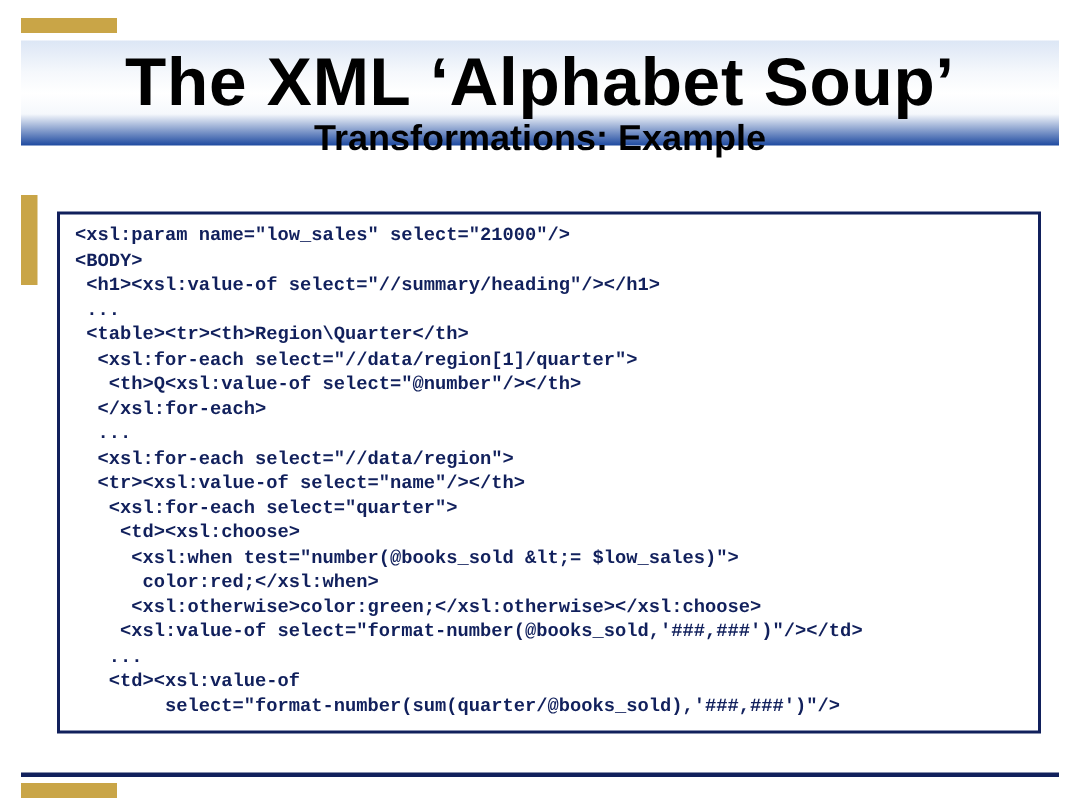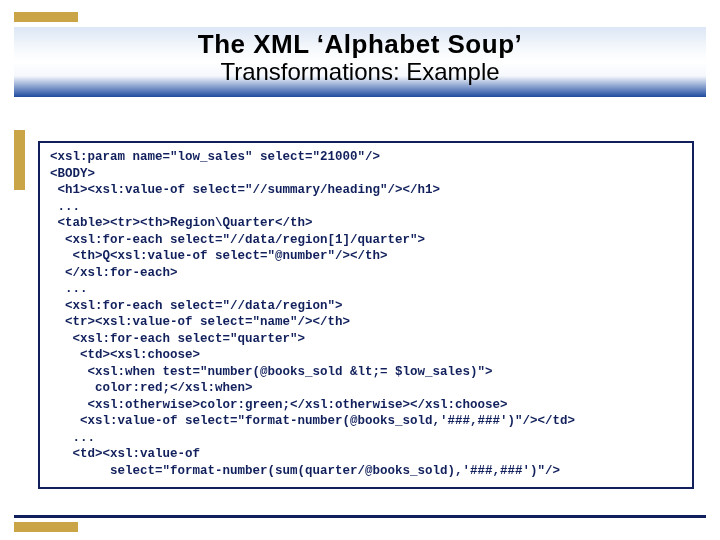--- a/index.html
+++ b/index.html
@@ -22,29 +22,29 @@
   .title-band {
     position: absolute;
     top: 27px;
     left: 14px;
     right: 14px;
     height: 70px;
     background: linear-gradient(to bottom, #dce6f5 0%, #f5f8fc 30%, #ffffff 50%, #f5f8fc 70%, #1e4aa0 100%);
     text-align: center;
   }
   .title-text {
-    font-size: 26px;
+    font-size: 45px;
     font-weight: bold;
     color: #000;
     padding-top: 2px;
     letter-spacing: 0.5px;
   }
   .subtitle-text {
     font-size: 24px;
-    font-weight: normal;
+    font-weight: bold;
     color: #000;
     margin-top: -2px;
   }
   .side-accent {
     position: absolute;
     left: 14px;
     top: 130px;
     width: 11px;
     height: 60px;
     background: #c9a547;

